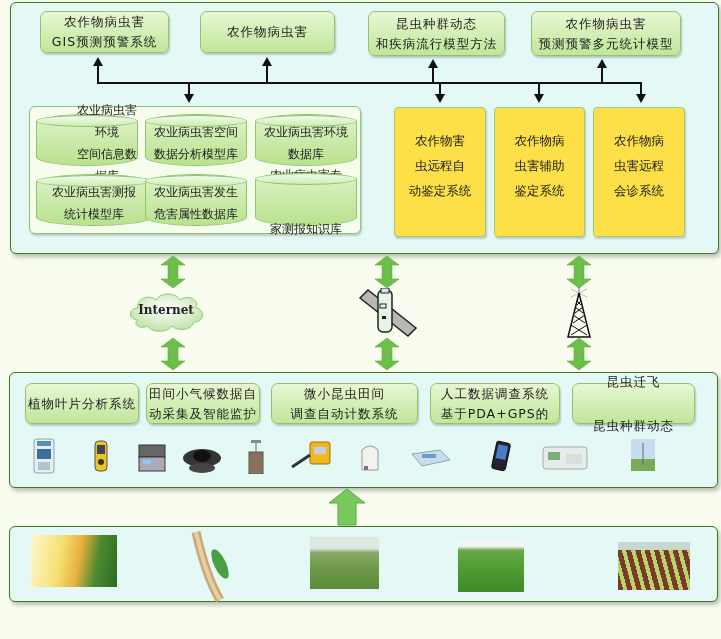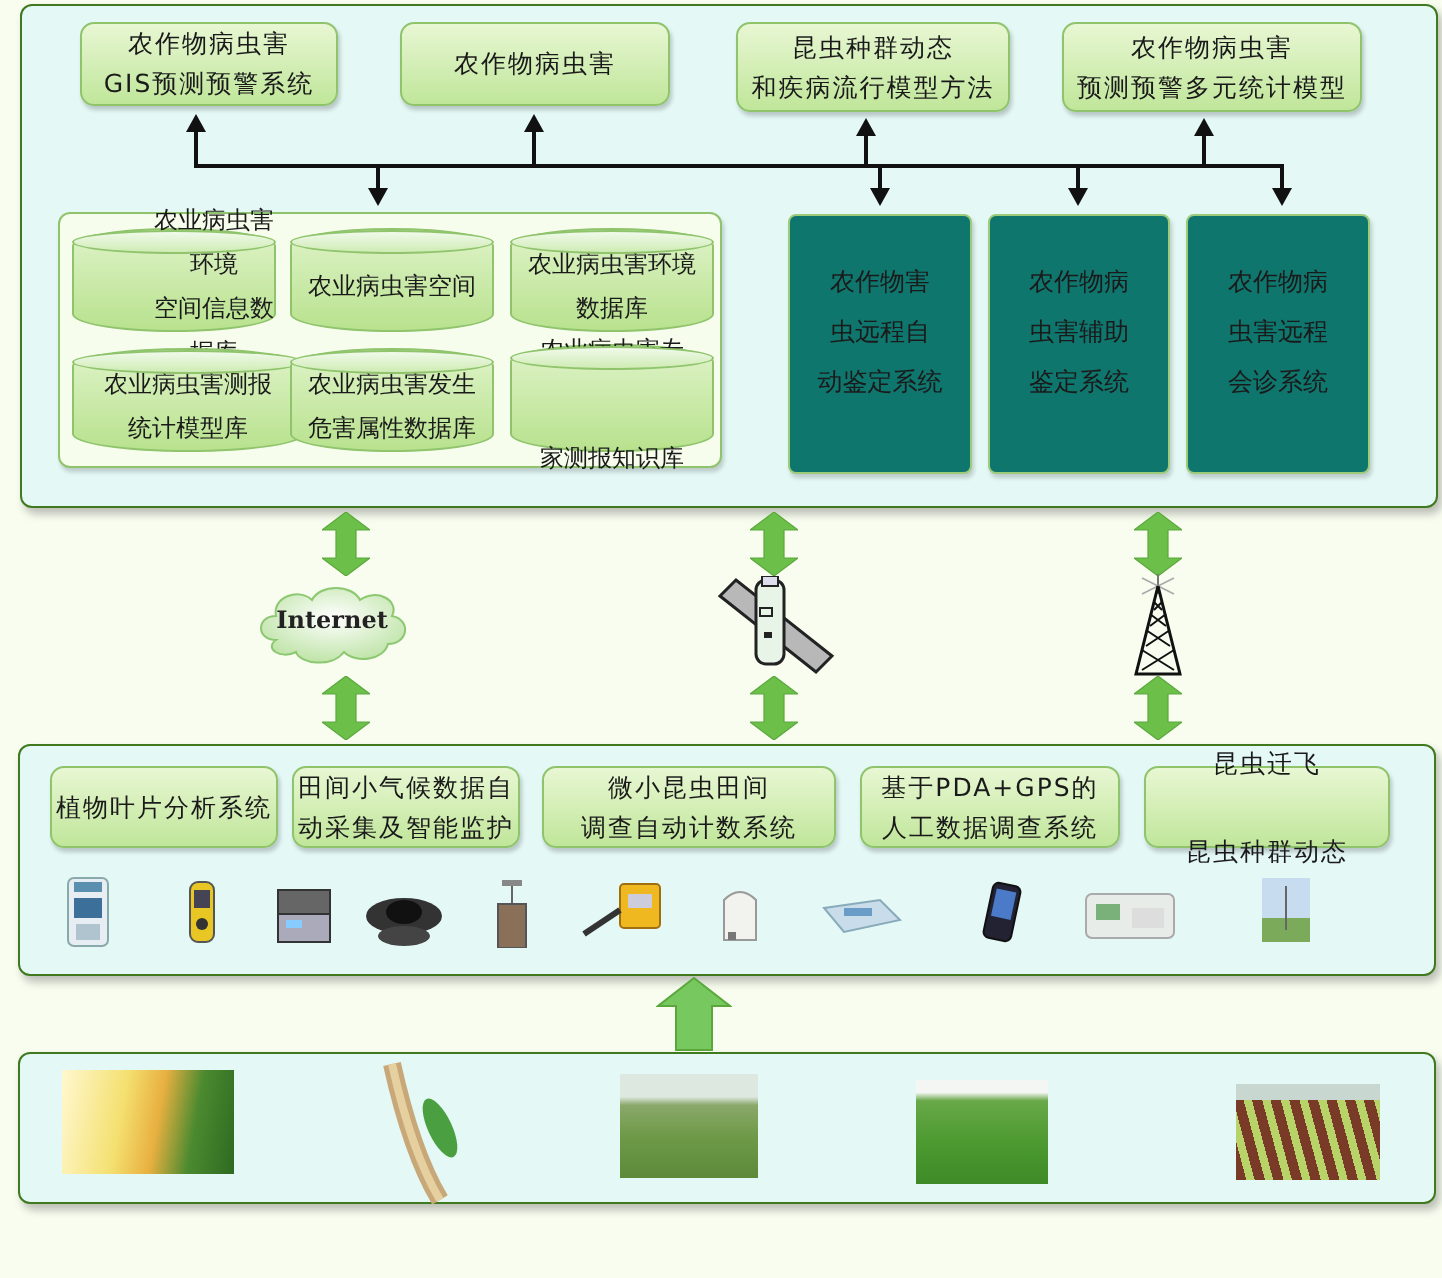--- a/index.html
+++ b/index.html
@@ -34,21 +34,21 @@
     display:flex; flex-direction:column; align-items:center; justify-content:center;
     font-size:12px; line-height:22px; padding-top:6px; text-align:center;
   }
   .cyl::before {
     content:""; position:absolute; top:0; left:-1px; right:-1px; height:12px;
     border:1px solid #8fc46c; border-radius:50%;
     background:linear-gradient(#f0faea,#cfebb4); box-sizing:border-box;
   }
   .sysbox {
     position:absolute; box-sizing:border-box;
-    background:#0f766e; border:1px solid #9ccc7a; border-radius:4px;
+    background:#fde047; border:1px solid #9ccc7a; border-radius:4px;
     box-shadow:1px 2px 2px rgba(0,0,0,0.18);
     display:flex; flex-direction:column; align-items:center; padding-top:20px;
     font-size:12.5px; line-height:25px;
   }
   .line { position:absolute; background:#111; }
   .arrow-up, .arrow-down { position:absolute; width:0; height:0;
     border-left:5px solid transparent; border-right:5px solid transparent; }
   .arrow-up { border-bottom:9px solid #111; }
   .arrow-down { border-top:9px solid #111; }
   .dbl {
@@ -97,20 +97,21 @@
 <div class="line" style="left:640px;top:82px;width:1.5px;height:12px;"></div>
 <div class="arrow-down" style="left:636px;top:94px;"></div>
 
 <div class="dbgroup" style="left:29px;top:106px;width:332px;height:128px;"></div>
 <div class="cyl" style="left:36px;top:114px;width:102px;height:52px;padding-left:40px;">
   <span>农业病虫害环境</span>
   <span>空间信息数据库</span>
 </div>
 <div class="cyl" style="left:145px;top:114px;width:102px;height:52px;justify-content:center;">
   <span>农业病虫害空间</span>
+  <span>数据分析模型库</span>
 </div>
 <div class="cyl" style="left:255px;top:114px;width:102px;height:52px;">
   <span>农业病虫害环境</span>
   <span>数据库</span>
 </div>
 <div class="cyl" style="left:36px;top:174px;width:116px;height:52px;align-items:center;">
   <span>农业病虫害测报</span>
   <span>统计模型库</span>
 </div>
 <div class="cyl" style="left:145px;top:174px;width:102px;height:52px;">
@@ -200,22 +201,22 @@
 </div>
 <div class="gbtn" style="left:146px;top:383px;width:114px;height:41px;font-family:Liberation Serif, serif;">
   <span>田间小气候数据自</span>
   <span>动采集及智能监护</span>
 </div>
 <div class="gbtn" style="left:271px;top:383px;width:147px;height:41px;">
   <span>微小昆虫田间</span>
   <span>调查自动计数系统</span>
 </div>
 <div class="gbtn" style="left:430px;top:383px;width:130px;height:41px;">
+  <span>人工数据调查系统</span>
   <span>基于PDA+GPS的</span>
-  <span>人工数据调查系统</span>
 </div>
 <div class="gbtn" style="left:572px;top:383px;width:123px;height:41px;gap:24px;">
   <span>昆虫迁飞</span>
   <span>昆虫种群动态</span>
 </div>
 
 <svg class="device" style="left:33px;top:438px;" width="22" height="36" viewBox="0 0 22 36">
   <rect x="1" y="1" width="20" height="34" rx="3" fill="#e6eef4" stroke="#8aa" stroke-width="1"></rect>
   <rect x="4" y="3" width="14" height="5" fill="#5a8fb0"></rect>
   <rect x="4" y="11" width="14" height="10" fill="#3c6f9a"></rect>

